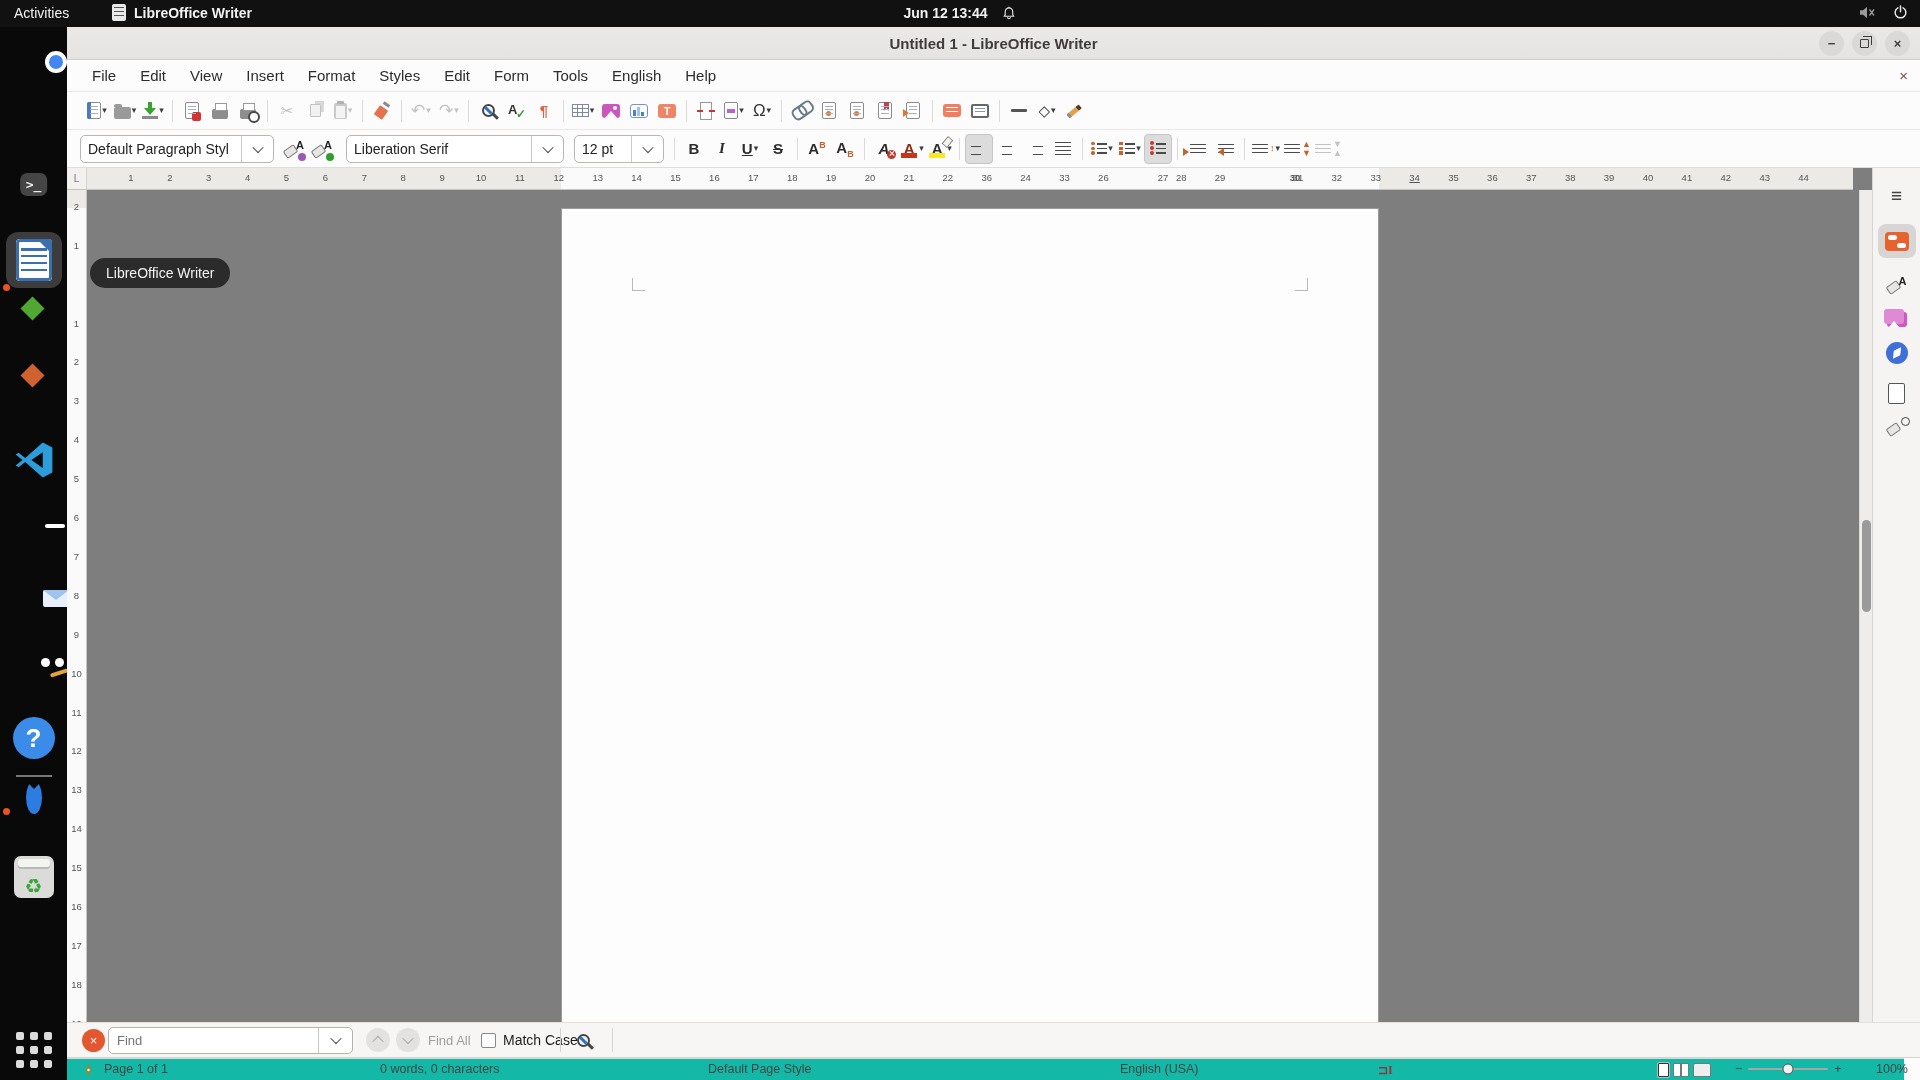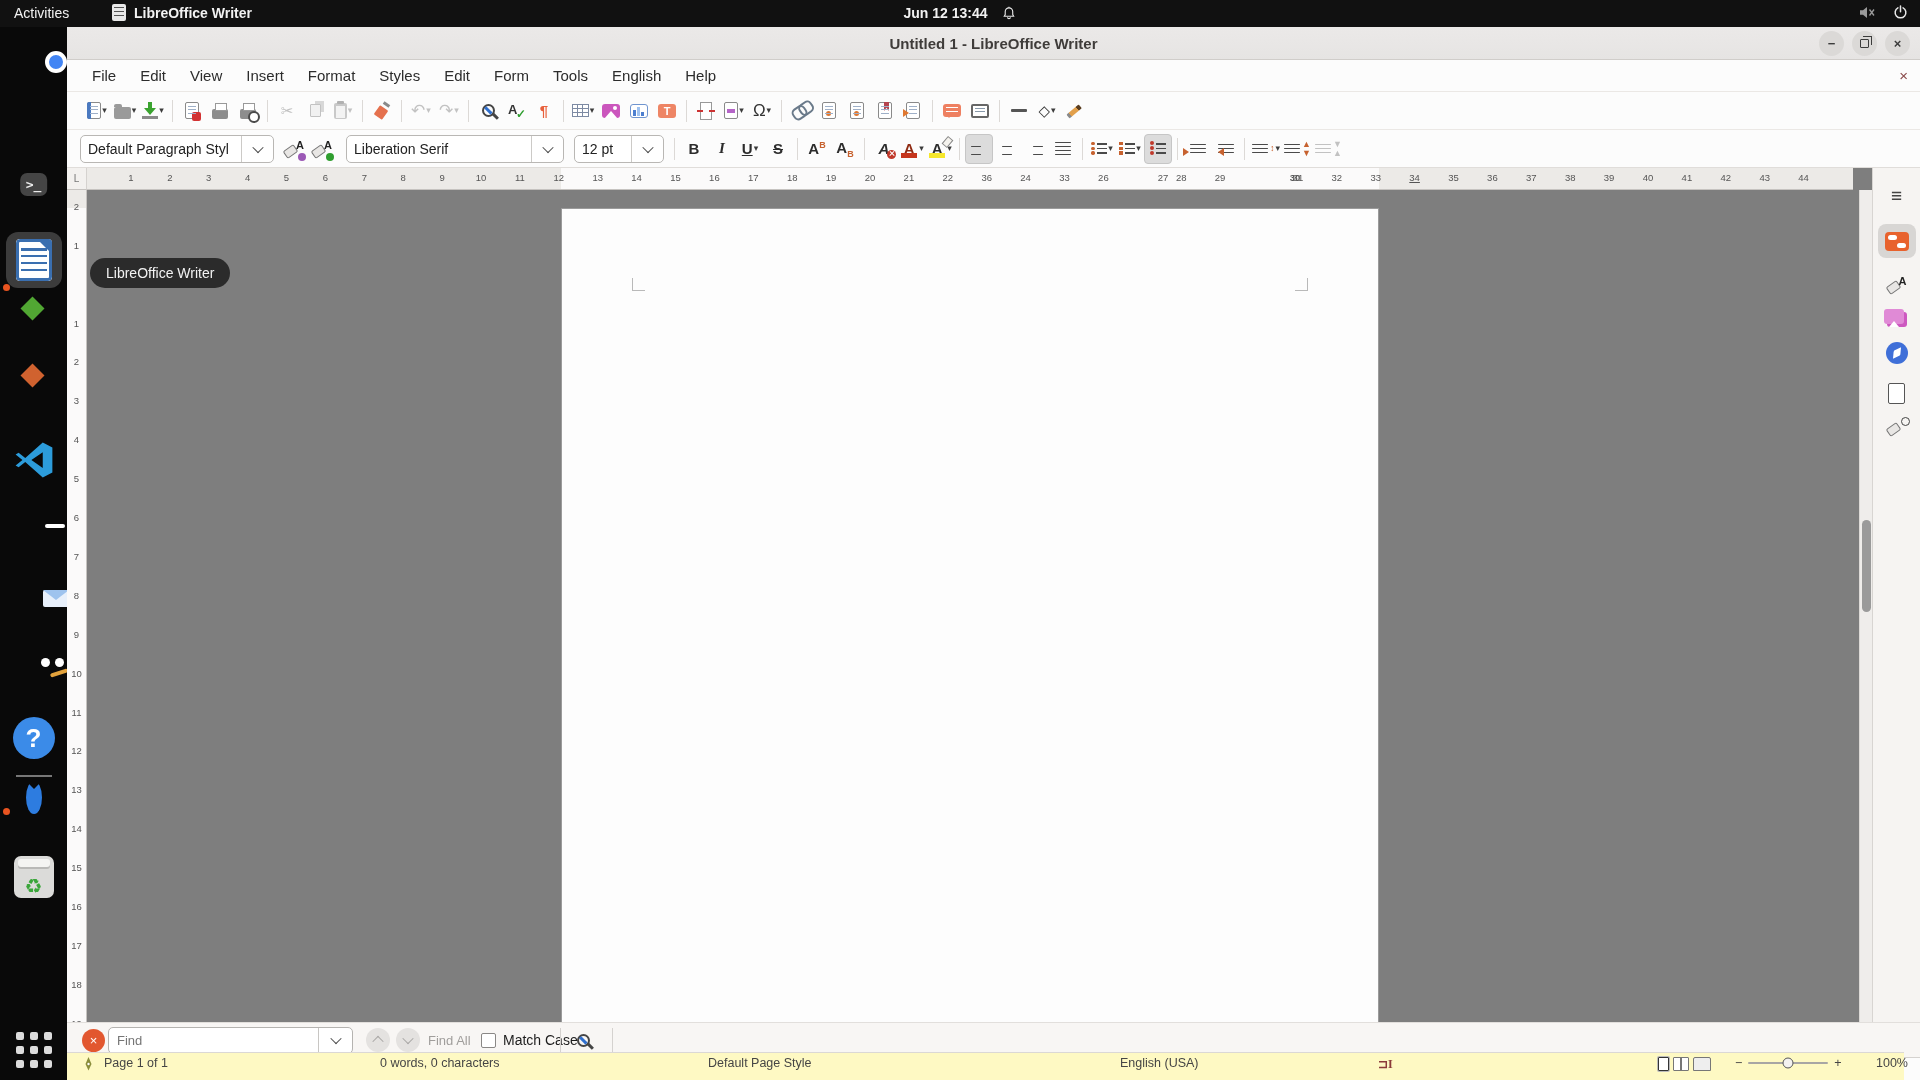--- a/index.html
+++ b/index.html
@@ -193,21 +193,21 @@
 #findinput{flex:1;border:none;outline:none;padding:0 8px;font-size:13px;font-family:"Liberation Sans",sans-serif;color:#222;background:transparent}
 #findwrap .cbtn{width:34px;border-left:1px solid #c8c6c3;display:flex;align-items:center;justify-content:center;cursor:pointer}
 .findnav{position:absolute;width:24px;height:24px;border-radius:50%;background:#e4e2e0;display:flex;align-items:center;justify-content:center;cursor:pointer}
 .findnav .chev{border-color:#a8a6a4}
 #findall{position:absolute;left:361px;font-size:13px;color:#a09e9c}
 #mcbox{position:absolute;left:414px;width:15px;height:15px;background:#fff;border:1px solid #8a8886;border-radius:2px;cursor:pointer}
 #mclabel{position:absolute;left:436px;font-size:14px;color:#1d1d1d}
 .fsep{position:absolute;width:1px;height:24px;background:#d5d2cf}
 
 
-#statusbar{position:absolute;left:0;bottom:0;right:16px;height:28px;background:#fef9c3;border-top:1px solid #dbd8d5;font-size:12.5px;color:#454545}
+#statusbar{position:absolute;left:0;bottom:0;right:16px;height:22px;background:#14b8a6;border-top:1px solid #dbd8d5;font-size:12.5px;color:#454545}
 #statusbar>span{position:absolute;top:3px;white-space:nowrap}
 .ibeam{display:inline-block;width:9px;height:13px;position:relative;color:#8b3a3a;font-weight:bold;font-size:12px;font-family:"Liberation Serif",serif}
 .viewico{display:inline-block;width:11px;height:14px;border:1.4px solid #777;background:#fff;border-radius:1px;margin-right:4px}
 .viewico.two{width:16px;background:linear-gradient(90deg,#fff 0 45%,#777 45% 55%,#fff 55%)}
 .viewico.book{width:18px;border-radius:2px 2px 0 0;background:linear-gradient(90deg,#eee 0 47%,#777 47% 53%,#eee 53%)}
 .viewico.act{border-color:#333;box-shadow:0 0 0 1px #bbb}
 #zoomslider{display:inline-flex;align-items:center;gap:6px}
 #zoomslider .track{width:80px;height:2.4px;background:#a8a6a4;position:relative;border-radius:1px}
 #zoomslider .thumb{position:absolute;left:50%;top:50%;transform:translate(-50%,-50%);width:11px;height:11px;border-radius:50%;background:#f4f2f0;border:1.6px solid #555}
 #zoomslider .notch{position:absolute;left:50%;top:-3px;width:1.4px;height:9px;background:#a8a6a4}

